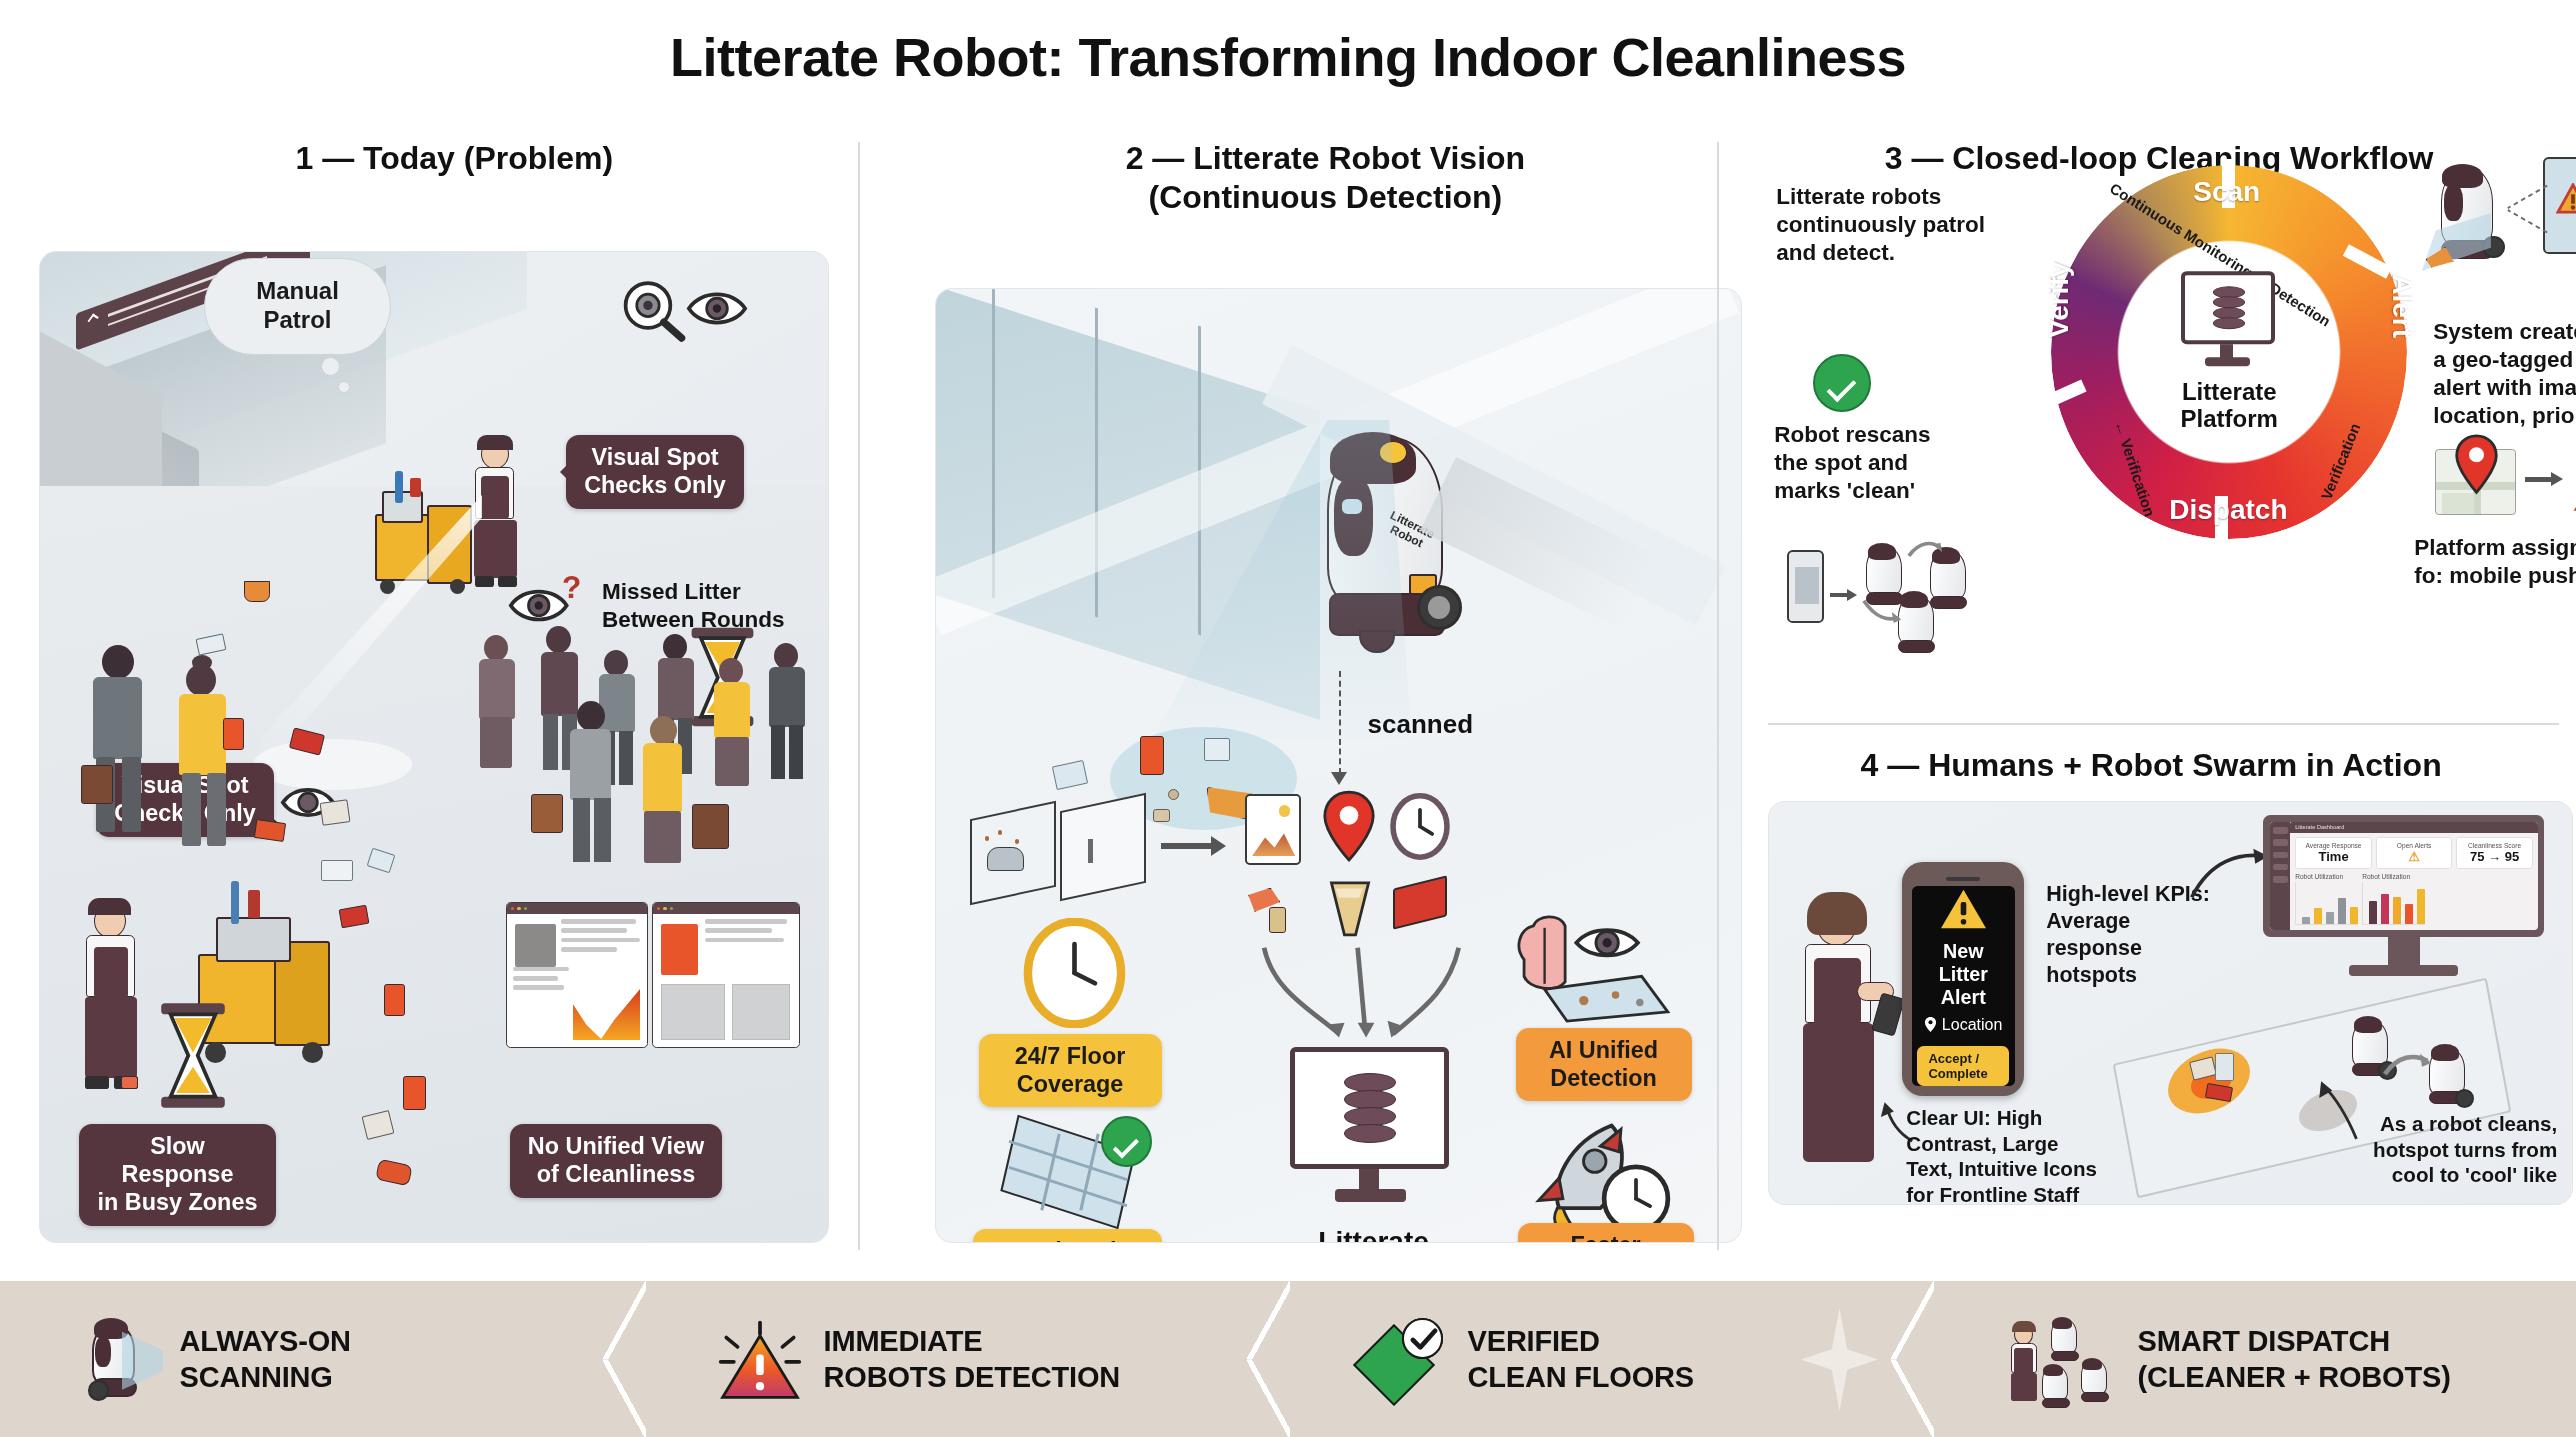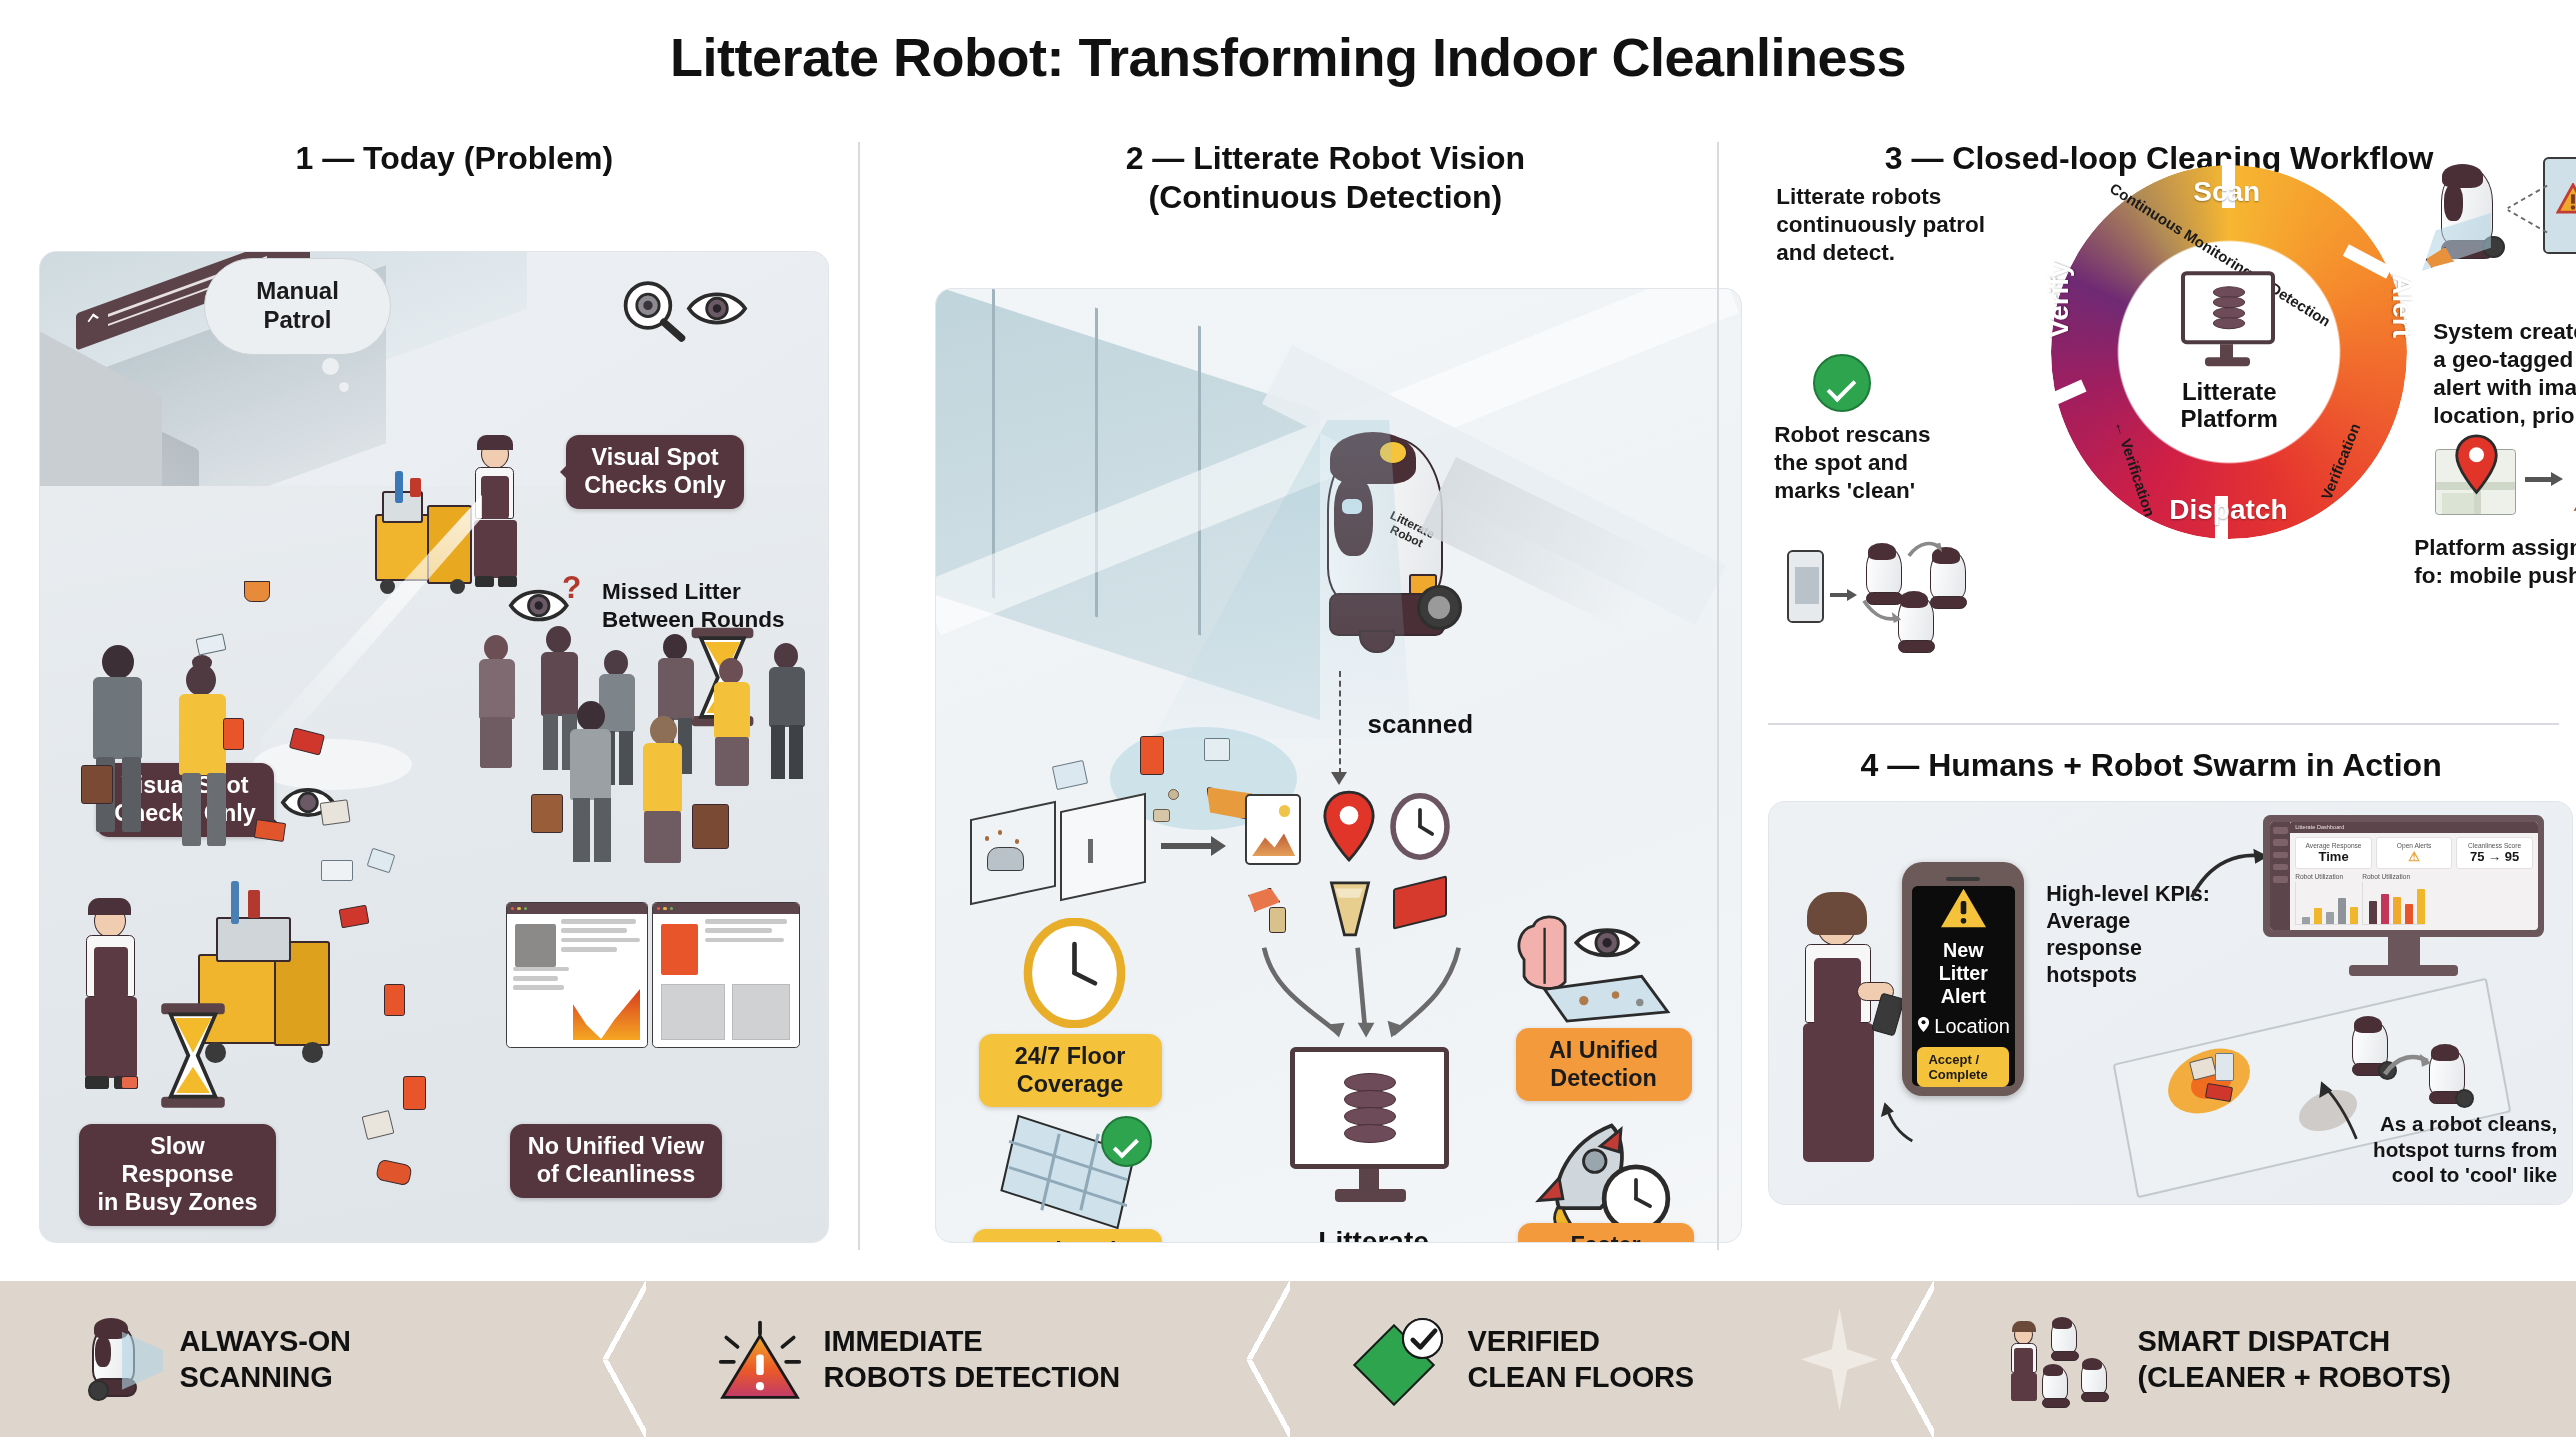--- a/index.html
+++ b/index.html
@@ -198,21 +198,21 @@
   .phone{
     position:absolute; background:#6b5a58; border-radius:20.6px; padding:15px 9.4px;
     box-shadow:0 2.8px 7.5px rgba(0,0,0,.25);
   }
   .phone .scr{
     background:#0c0c0c; border-radius:5.6px; width:100%; height:100%;
     display:flex; flex-direction:column; align-items:center; justify-content:center;
     color:#fff; padding:7.5px 5.6px;
   }
   .phone .ttl{ font-size:19.7px; font-weight:bold; text-align:center; line-height:1.15; margin-top:5.6px;}
-  .phone .loc{ font-size:20px; margin-top:7.5px; display:flex; align-items:flex-start; gap:4.7px;}
+  .phone .loc{ font-size:16px; margin-top:7.5px; display:flex; align-items:flex-start; gap:4.7px;}
   .phone .btn{
     margin-top:9.4px; background:#f5c33b; color:#1a1a1a; font-weight:bold;
     font-size:13px; border-radius:6.6px; padding:4.7px 11.2px;
   }
 
   
   .dash{ position:absolute; }
   .dash .bez{ background:#6a565b; border-radius:7.5px; padding:6.6px; }
   .dash .inner{ background:#f3f1f2; border-radius:3.7px; display:flex; overflow:hidden; }
   .dash .side{ width:20.6px; background:#5d454c; padding:5.6px 2.8px; }
@@ -975,20 +975,24 @@
         <svg style="position:absolute;left:286px;top:51px;" width="52" height="37" viewBox="0 0 56 40">
           <path d="M2 26 C16 6, 34 4, 48 12" stroke="#8a8a8a" stroke-width="5" fill="none"></path>
           <polygon points="52,14 40,4 42,18" fill="#8a8a8a"></polygon>
         </svg>
       </div>
 
       <svg style="position:absolute;left:110px;top:298px;" width="37" height="47" viewBox="0 0 40 50">
         <path d="M36 44 C22 36, 12 22, 8 6" stroke="#2b2b2b" stroke-width="3" fill="none"></path>
         <polygon points="6,2 2,18 16,12" fill="#2b2b2b"></polygon>
       </svg>
+      <div class="note" style="left:137px;top:303px;width:215px;white-space:pre-line;font-size:20.6px;">Clear UI: High
+Contrast, Large
+Text, Intuitive Icons
+for Frontline Staff</div>
 
       <svg style="position:absolute;left:541px;top:277px;" width="52" height="64" viewBox="0 0 56 68">
         <path d="M50 64 C40 40, 30 22, 14 6" stroke="#2b2b2b" stroke-width="3" fill="none"></path>
         <polygon points="12,2 10,20 24,12" fill="#2b2b2b"></polygon>
       </svg>
       <div class="note" style="left:545px;top:309px;width:243px;text-align:right;white-space:pre-line;font-size:20.6px;">As a robot cleans,
 hotspot turns from
 cool to 'cool' like</div>
     </div>
   </div>

